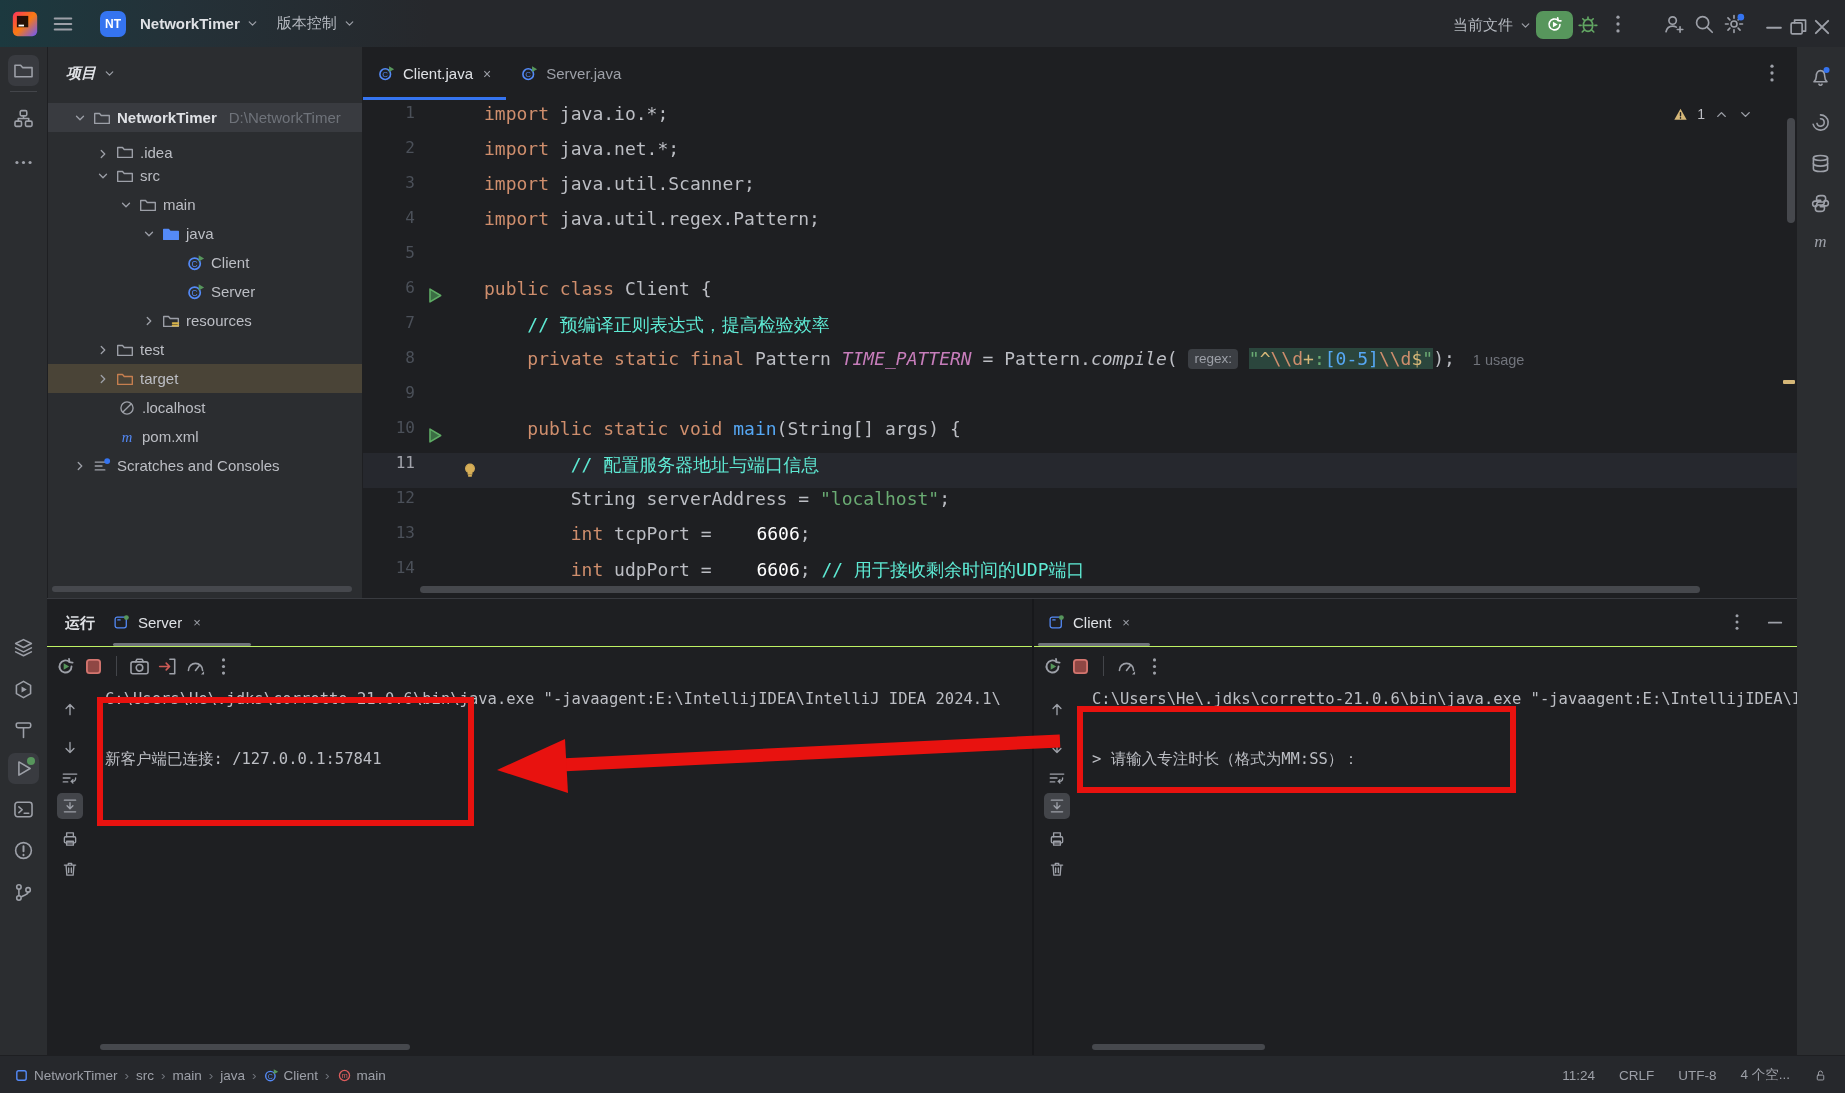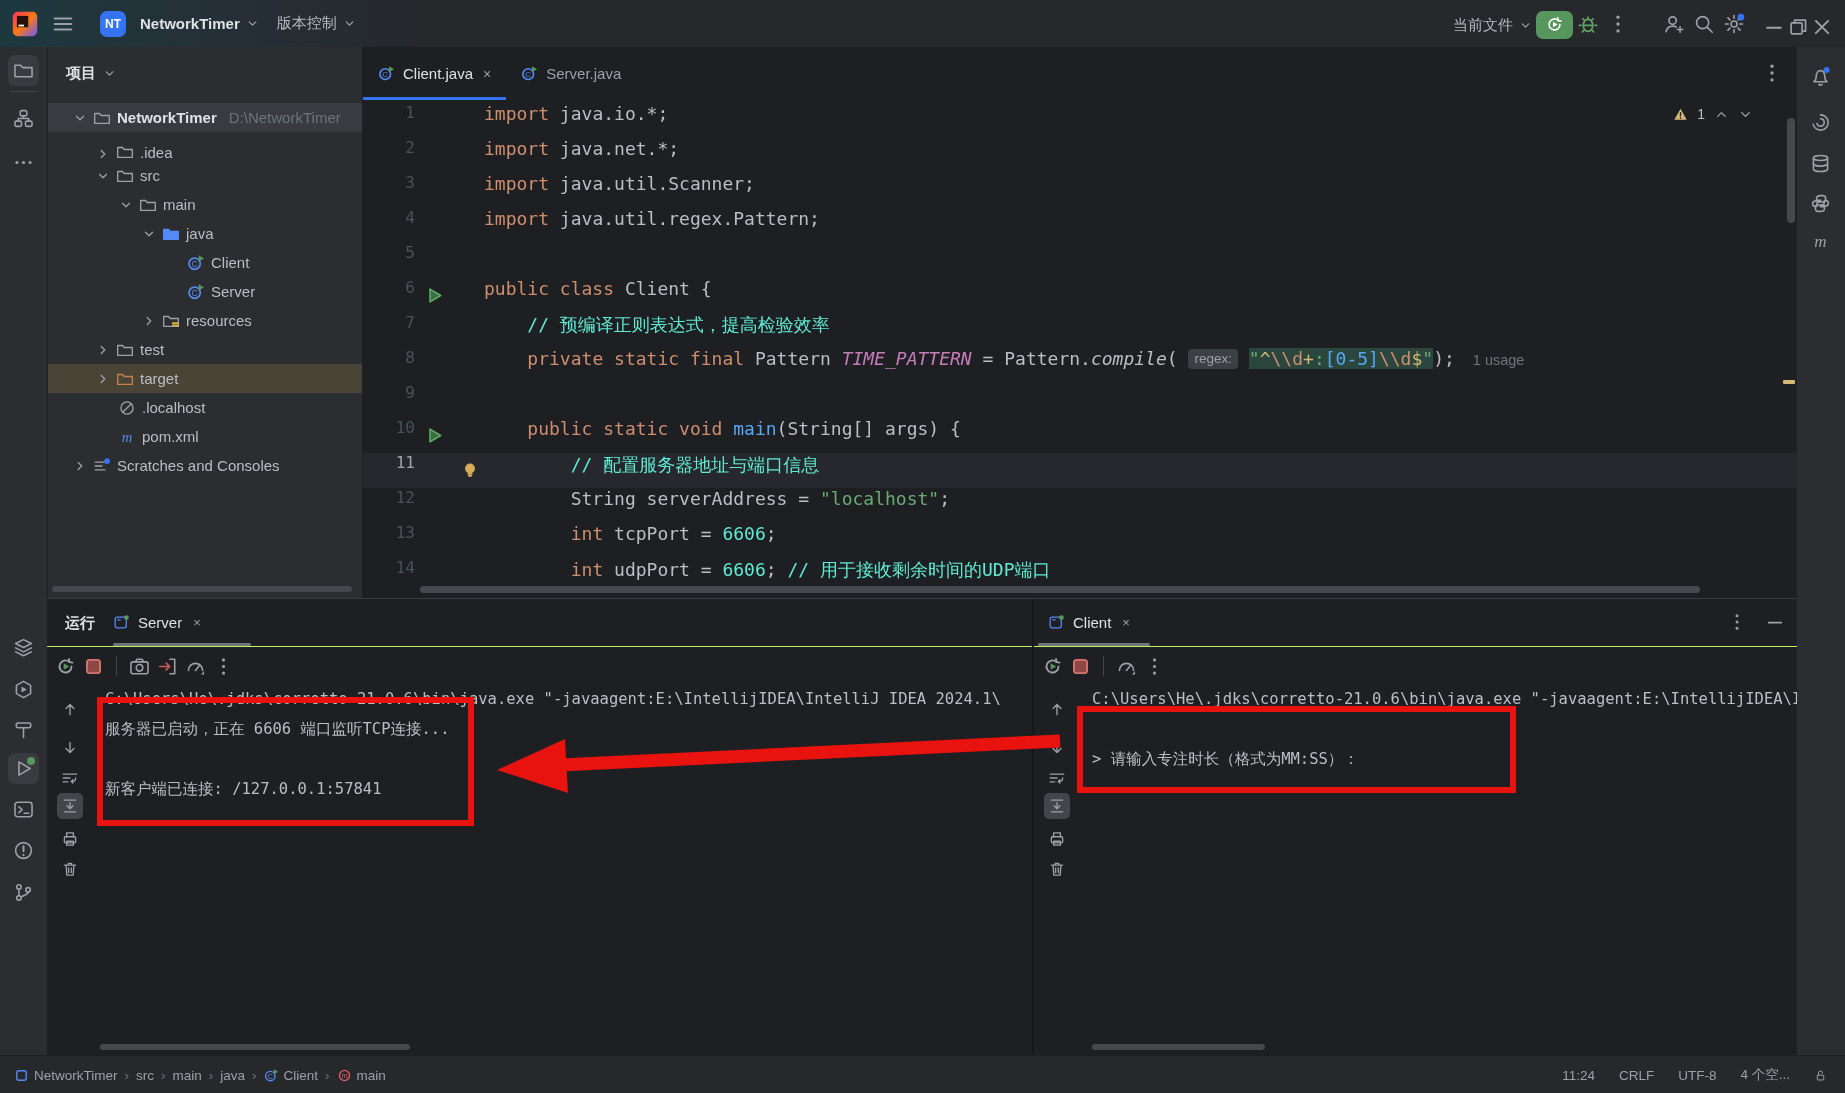--- a/index.html
+++ b/index.html
@@ -34,21 +34,21 @@
   .strip-ic .ic{width:21px;height:21px;}
   .strip-ic.active{background:#393b40;color:#cfd2d8;}
   .strip-sep{position:absolute;left:10px;top:44px;width:27px;height:1px;background:#43454a;}
   .green-dot{position:absolute;right:4px;top:4px;width:8px;height:8px;border-radius:50%;background:#57965c;}
   
   #right-strip{position:absolute;right:0;top:47px;width:48px;height:1008px;background:#2b2d30;
     border-left:1px solid #1e1f22;}
   
   #project-panel{position:absolute;left:48px;top:47px;width:314px;height:551px;background:#2b2d30;overflow:hidden;}
   #proj-header{height:52px;display:flex;align-items:center;gap:7px;padding-left:18px;color:#dfe1e5;
-    font-size:15px;font-weight:600;}
+    font-size:15px;font-weight:600;font-style:italic;}
   #tree{position:absolute;left:0;top:56px;right:0;}
   .trow{height:29px;display:flex;align-items:center;gap:6px;font-size:15px;color:#bcbec4;white-space:nowrap;}
   .trow .tic{width:18px;height:18px;}
   .trow .chev{width:14px;height:14px;}
   .sel-gray{background:#393b40;}
   .sel-brown{background:#4a4437;}
   .tlabel.b{font-weight:700;color:#dfe1e5;}
   .tpath{color:#6f737a;margin-left:6px;}
   #proj-hscroll{position:absolute;left:4px;bottom:6px;width:300px;height:6px;border-radius:3px;background:#46484d;}
   
@@ -64,21 +64,21 @@
   .cl{position:relative;height:35px;}
   .cl.cur{background:#26282e;}
   .cl .num{position:absolute;left:0;top:0;width:52px;height:35px;line-height:35px;text-align:right;
     color:#4b5059;font:16px "DejaVu Sans Mono","Liberation Mono",monospace;}
   .cl.cur .num{color:#a1a3ab;}
   .cl .runic{position:absolute;left:62px;top:8px;width:19px;height:19px;}
   .cl .bulbic{position:absolute;left:98px;top:8px;width:18px;height:18px;}
   .cl .codetxt{position:absolute;left:121px;top:0;height:35px;line-height:35px;white-space:pre;
     font:18px "DejaVu Sans Mono","Liberation Mono",monospace;color:#bcbec4;}
   .tk-kw{color:#cf8e6d;} .tk-pl{color:#bcbec4;} .tk-cmt{color:#5eead4;text-align:right;} .tk-str{color:#6aab73;}
-  .tk-num{color:#5eead4;} .tk-fld{color:#c77dbb;font-style:italic;} .tk-mth{color:#bcbec4;font-style:italic;}
+  .tk-num{color:#ffffff;margin-left:34px;} .tk-fld{color:#c77dbb;font-style:italic;} .tk-mth{color:#bcbec4;font-style:italic;}
   .tk-mth2{color:#56a8f5;}
   .tk-rxq,.tk-rxs{color:#6aab73;background:#2b463d;} .tk-rxa{color:#d5b778;background:#2b463d;}
   .tk-rxe{color:#cf8e6d;background:#2b463d;} .tk-rxb{color:#56a8f5;background:#2b463d;}
   .chip{display:inline-block;background:#3c3f44;color:#9da0a8;border-radius:4px;padding:0 6px;
     font:13.5px "Liberation Sans","DejaVu Sans",sans-serif;vertical-align:2px;line-height:20px;}
   .tk-inlay{color:#71747c;font:14.5px "Liberation Sans","DejaVu Sans",sans-serif;margin-left:18px;}
   #inspect-widget{position:absolute;right:44px;top:6px;display:flex;align-items:center;gap:9px;
     font-size:14px;color:#bcbec4;}
   #inspect-widget .ic{width:15px;height:15px;}
   #ed-vscroll{position:absolute;right:2px;top:18px;width:8px;height:105px;background:#46484d;border-radius:4px;}
@@ -788,21 +788,21 @@
             </span>
           </div>
           <div class="gut-ic" style="top: 172px;">
             <span class="ic ">
               <svg viewBox="0 0 16 16" fill="none" stroke="currentColor" stroke-width="1.2" stroke-linecap="round" stroke-linejoin="round">
                 <path d="M3 4.5h10M6.5 4.5V3h3v1.5M4.5 4.5l.7 9h5.6l.7-9M6.8 7v4.2M9.2 7v4.2"></path>
               </svg>
             </span>
           </div>
         </div>
-        <div class="console"><div>C:\Users\He\.jdks\corretto-21.0.6\bin\java.exe "-javaagent:E:\IntellijIDEA\IntelliJ IDEA 2024.1\</div><div>服务器已启动，正在 6606 端口监听TCP连接...</div><div>&nbsp;</div><div>新客户端已连接: /127.0.0.1:57841</div></div>
+        <div class="console"><div>C:\Users\He\.jdks\corretto-21.0.6\bin\java.exe "-javaagent:E:\IntellijIDEA\IntelliJ IDEA 2024.1\</div><div>&nbsp;</div><div>新客户端已连接: /127.0.0.1:57841</div></div>
         <div class="cscroll" style="left: 53px; width: 310px;"></div>
       </div>
     <div id="run-divider"></div>
     <div class="pane" id="run-right">
         <div class="pane-header">
           <div class="rtab" style="left: 14px;">
             <span class="ic ">
               <svg viewBox="0 0 16 16" fill="none" stroke="currentColor" stroke-width="1.2" stroke-linecap="round" stroke-linejoin="round">
                 <rect x="2" y="3" width="10.5" height="10" rx="2" stroke="#548af7"></rect>
                 <path d="M4.5 5.6h2.2" stroke="#548af7"></path>

